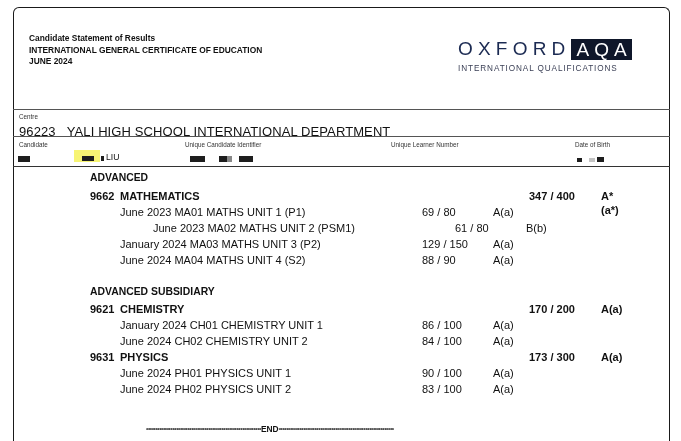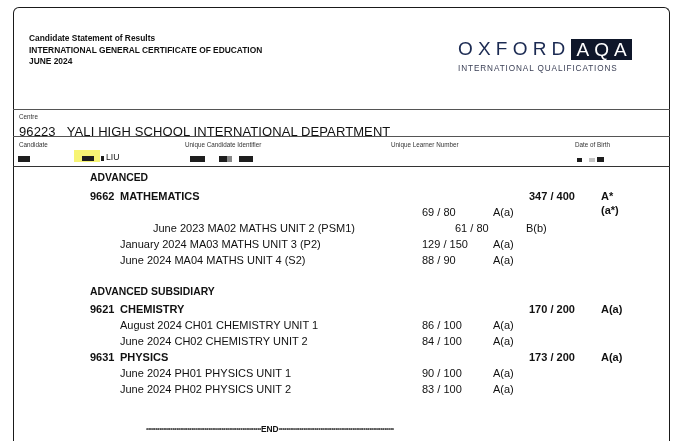--- a/index.html
+++ b/index.html
@@ -218,20 +218,21 @@
 
 <div class="section-title" style="top:172px;">ADVANCED</div>
 
 <div class="row" style="top:189px;">
   <span class="code">9662</span>
   <span class="subj">MATHEMATICS</span>
   <span class="total">347 / 400</span>
   <span class="grade">A*(a*)</span>
 </div>
 <div class="row" style="top:205px;">
+  <span class="unit">June 2023 MA01 MATHS UNIT 1 (P1)</span>
   <span class="mark">69 / 80</span>
   <span class="ugrade">A(a)</span>
 </div>
 <div class="row" style="top:221px;margin-left:33px;">
   <span class="unit">June 2023 MA02 MATHS UNIT 2 (PSM1)</span>
   <span class="mark">61 / 80</span>
   <span class="ugrade">B(b)</span>
 </div>
 <div class="row" style="top:237px;">
   <span class="unit">January 2024 MA03 MATHS UNIT 3 (P2)</span>
@@ -246,34 +247,34 @@
 
 <div class="section-title" style="top:286px;">ADVANCED SUBSIDIARY</div>
 
 <div class="row" style="top:302px;">
   <span class="code">9621</span>
   <span class="subj">CHEMISTRY</span>
   <span class="total">170 / 200</span>
   <span class="grade">A(a)</span>
 </div>
 <div class="row" style="top:318px;">
-  <span class="unit">August 2024 CH01 CHEMISTRY UNIT 1</span>
+  <span class="unit">January 2024 CH01 CHEMISTRY UNIT 1</span>
   <span class="mark">86 / 100</span>
   <span class="ugrade">A(a)</span>
 </div>
 <div class="row" style="top:334px;">
   <span class="unit">June 2024 CH02 CHEMISTRY UNIT 2</span>
   <span class="mark">84 / 100</span>
   <span class="ugrade">A(a)</span>
 </div>
 
 <div class="row" style="top:350px;">
   <span class="code">9631</span>
   <span class="subj">PHYSICS</span>
-  <span class="total">173 / 200</span>
+  <span class="total">173 / 300</span>
   <span class="grade">A(a)</span>
 </div>
 <div class="row" style="top:366px;">
   <span class="unit">June 2024 PH01 PHYSICS UNIT 1</span>
   <span class="mark">90 / 100</span>
   <span class="ugrade">A(a)</span>
 </div>
 <div class="row" style="top:382px;padding-left:16px;">
   <span class="unit">June 2024 PH02 PHYSICS UNIT 2</span>
   <span class="mark">83 / 100</span>

